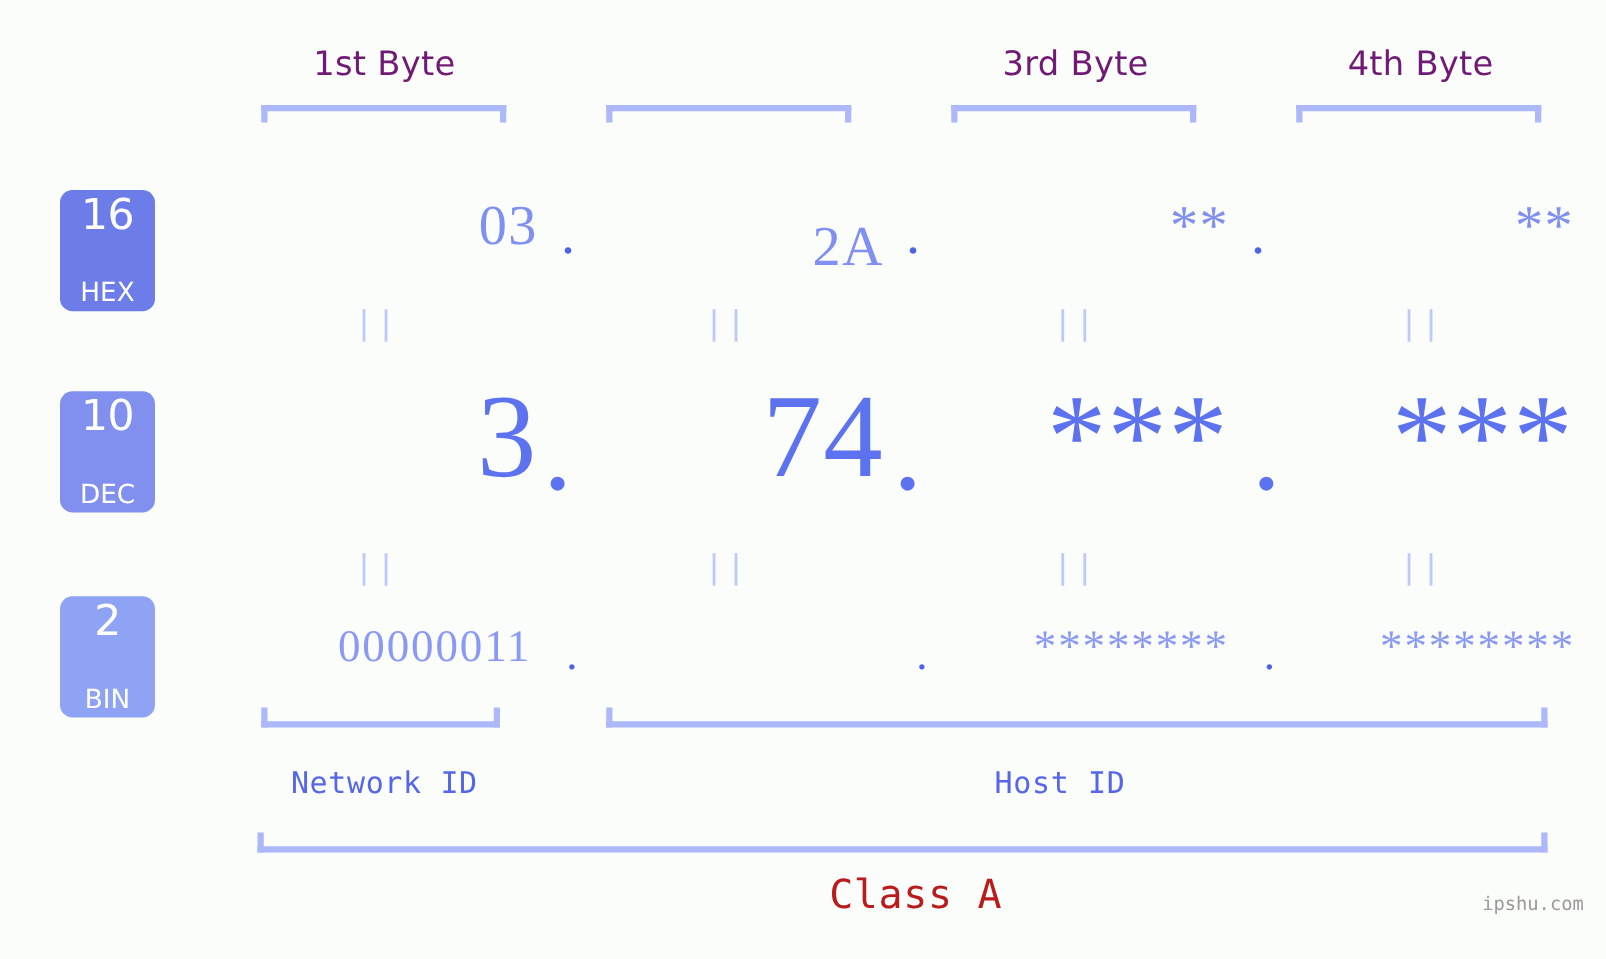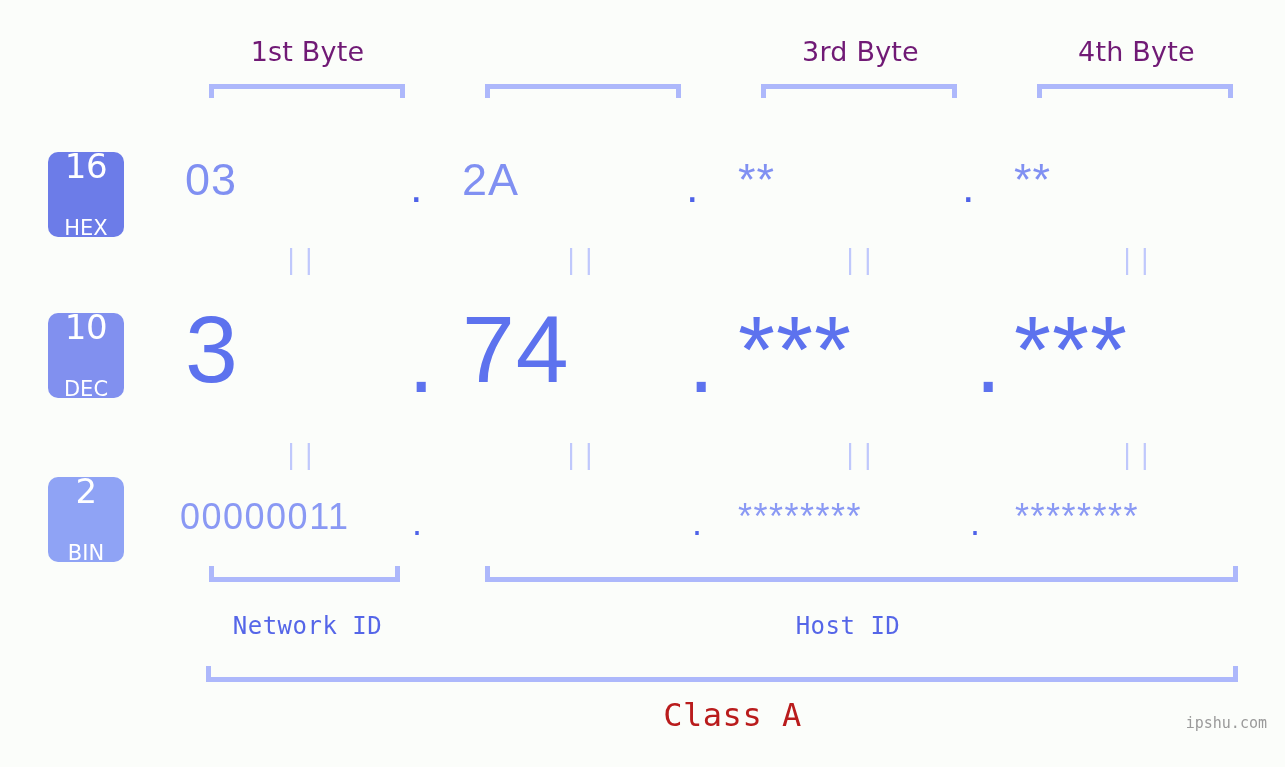--- a/index.html
+++ b/index.html
@@ -51,21 +51,21 @@
     border-top: none;
     height: 16px;
     box-sizing: border-box;
   }
 
   
   .badge {
     position: absolute;
     left: 48px;
     width: 76px;
-    height: 85px;
+    height: 97px;
     border-radius: 10px;
     color: #ffffff;
     display: flex;
     flex-direction: column;
     align-items: center;
     justify-content: center;
     font-family: "DejaVu Sans", sans-serif;
     gap: 33px;
   }
   .badge .num {
@@ -80,23 +80,23 @@
     font-weight: 400;
     letter-spacing: 0px;
   }
   #badge-hex { top: 152px; background: #6c7ce8; }
   #badge-dec { top: 313px; background: #8190ef; }
   #badge-bin { top: 477px; background: #8fa3f5; }
 
   
   .cell {
     position: absolute;
-    text-align: left;
-    white-space: nowrap;
-    font-family: Liberation Sans, sans-serif;
+    text-align: right;
+    white-space: nowrap;
+    font-family: Liberation Serif, serif;
   }
 
   
   .hex-val {
     top: 152px;
     height: 56px;
     line-height: 56px;
     font-size: 45px;
     color: #8090f2;
     letter-spacing: 1px;
@@ -207,21 +207,21 @@
     <span class="num">10</span>
     <span class="abbr">DEC</span>
   </div>
   <div class="badge" id="badge-bin">
     <span class="num">2</span>
     <span class="abbr">BIN</span>
   </div>
 
   <div class="cell hex-val" style="left:185px; width:245px;">03</div>
   <div class="cell hex-dot" style="left:410px; width:50px;">.</div>
-  <div class="cell hex-val" style="left:462px; width:245px;">2A</div>
+  <div class="cell hex-val" style="left:462px; width:245px;margin-top:17px;">2A</div>
   <div class="cell hex-dot" style="left:686px; width:50px;">.</div>
   <div class="cell hex-val" style="left:738px; width:245px;">**</div>
   <div class="cell hex-dot" style="left:962px; width:50px;">.</div>
   <div class="cell hex-val" style="left:1014px; width:245px;">**</div>
 
   <div class="eq" style="left:281px; top:244px;">||</div>
   <div class="eq" style="left:561px; top:244px;">||</div>
   <div class="eq" style="left:840px; top:244px;">||</div>
   <div class="eq" style="left:1117px; top:244px;">||</div>
 

